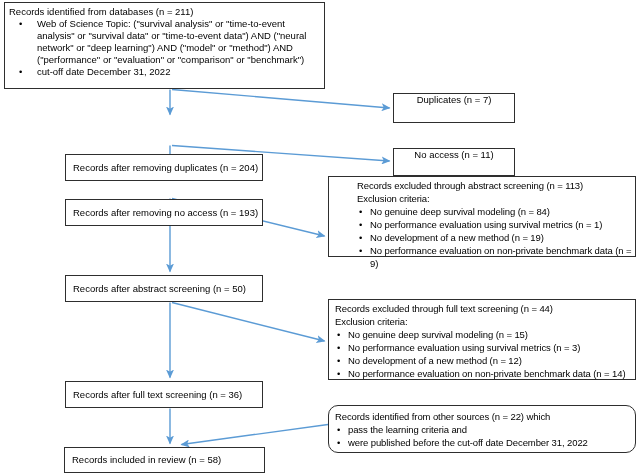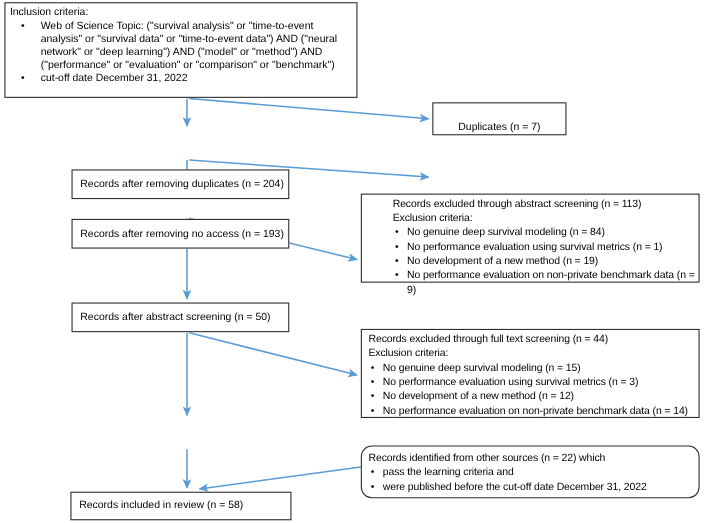--- a/index.html
+++ b/index.html
@@ -42,21 +42,21 @@
   }
   .box.detail { line-height: 13px; padding: 2px 2px 2px 6px; letter-spacing: -0.1px; }
   .box.top { padding: 3px 4px 2px 4px; line-height: 12px; }
   .box.slim {
     display: flex;
     align-items: center;
     padding-left: 7px;
   }
   .box.centered {
     display: flex;
-    align-items: flex-end;
+    align-items: flex-start;
     justify-content: center;
     padding-left: 0;
   }
   .bullet { display: flex; }
   .bullet .b { flex: 0 0 13px; padding-left: 2px; }
   .top .bullet .b { flex: 0 0 28px; padding-left: 10px; }
   .bullet .bt { flex: 1 1 auto; }
 
   
   #box-identified      { left: 4px;   top: 2px;   width: 321px; height: 87px; }
@@ -88,39 +88,42 @@
     <line class="arrow" x1="172" y1="145.5" x2="389.5" y2="161" marker-end="url(#arrowhead)"></line>
     <line class="arrow" x1="170" y1="198.5" x2="170" y2="271.5" marker-end="url(#arrowhead)"></line>
     <line class="arrow" x1="172" y1="198.5" x2="324.5" y2="236" marker-end="url(#arrowhead)"></line>
     <line class="arrow" x1="170" y1="302.5" x2="170" y2="377.5" marker-end="url(#arrowhead)"></line>
     <line class="arrow" x1="172" y1="302.5" x2="324.5" y2="341" marker-end="url(#arrowhead)"></line>
     <line class="arrow" x1="170" y1="408.5" x2="170" y2="443.5" marker-end="url(#arrowhead)"></line>
     <line class="arrow" x1="328" y1="424.5" x2="181.5" y2="444.5" marker-end="url(#arrowhead)"></line>
   </svg>
 
   <div class="box top" id="box-identified">
-    <div>Inclusion criteria:</div>
+    <div>Records identified from databases (n = 211)</div>
     <div class="bullet">
       <span class="b">•</span>
       <span class="bt">Web of Science Topic: ("survival analysis" or "time-to-event analysis" or "survival data" or "time-to-event data") AND ("neural network" or "deep learning") AND ("model" or "method") AND ("performance" or "evaluation" or "comparison" or "benchmark")</span>
     </div>
     <div class="bullet">
       <span class="b">•</span>
       <span class="bt">cut-off date December 31, 2022</span>
     </div>
   </div>
 
   <div class="box slim centered" id="box-duplicates">
     <span>Duplicates (n = 7)</span>
   </div>
 
   <div class="box slim" id="box-after-duplicates">
     <span>Records after removing duplicates (n = 204)</span>
   </div>
 
+  <div class="box slim centered" id="box-no-access">
+    <span>No access (n = 11)</span>
+  </div>
 
   <div class="box slim" id="box-after-no-access">
     <span>Records after removing no access (n = 193)</span>
   </div>
 
   <div class="box detail" id="box-excluded-abstract">
     <div>Records excluded through abstract screening (n = 113)</div>
     <div>Exclusion criteria:</div>
     <div class="bullet">
       <span class="b">•</span>
@@ -158,20 +161,23 @@
     <div class="bullet">
       <span class="b">•</span>
       <span class="bt">No development of a new method (n = 12)</span>
     </div>
     <div class="bullet">
       <span class="b">•</span>
       <span class="bt">No performance evaluation on non-private benchmark data (n = 14)</span>
     </div>
   </div>
 
+  <div class="box slim" id="box-after-fulltext">
+    <span>Records after full text screening (n = 36)</span>
+  </div>
 
   <div class="box detail" id="box-other-sources">
     <div>Records identified from other sources (n = 22) which</div>
     <div class="bullet">
       <span class="b">•</span>
       <span class="bt">pass the learning criteria and</span>
     </div>
     <div class="bullet">
       <span class="b">•</span>
       <span class="bt">were published before the cut-off date December 31, 2022</span>

